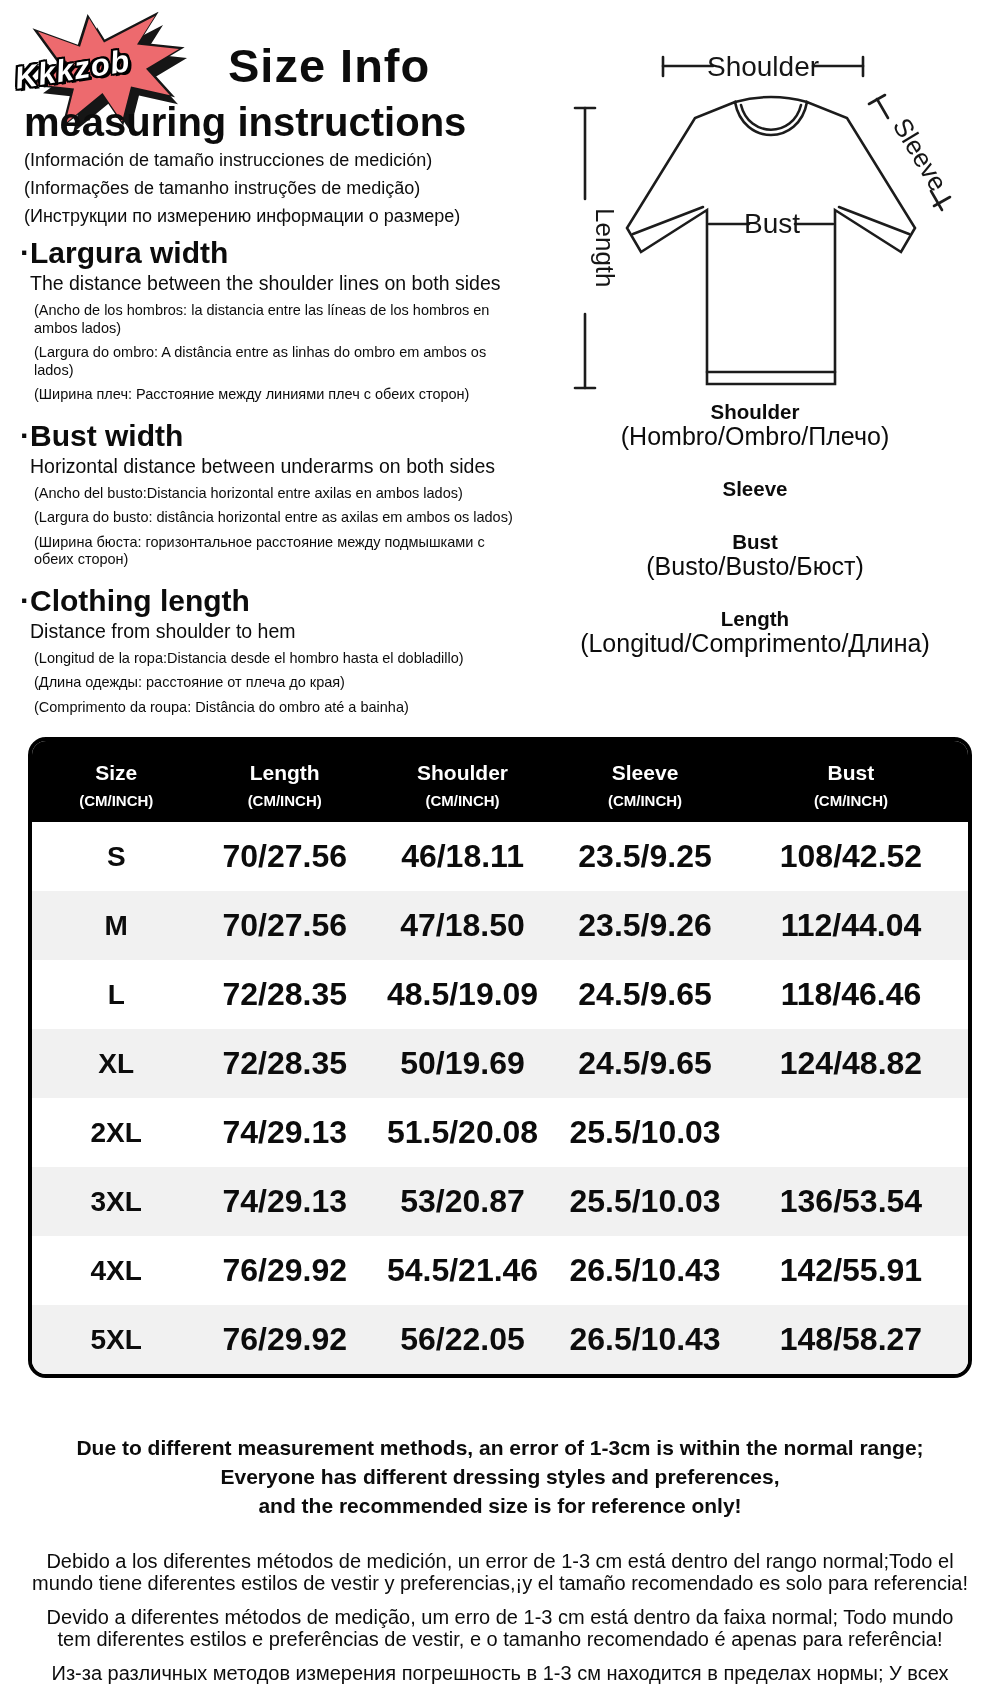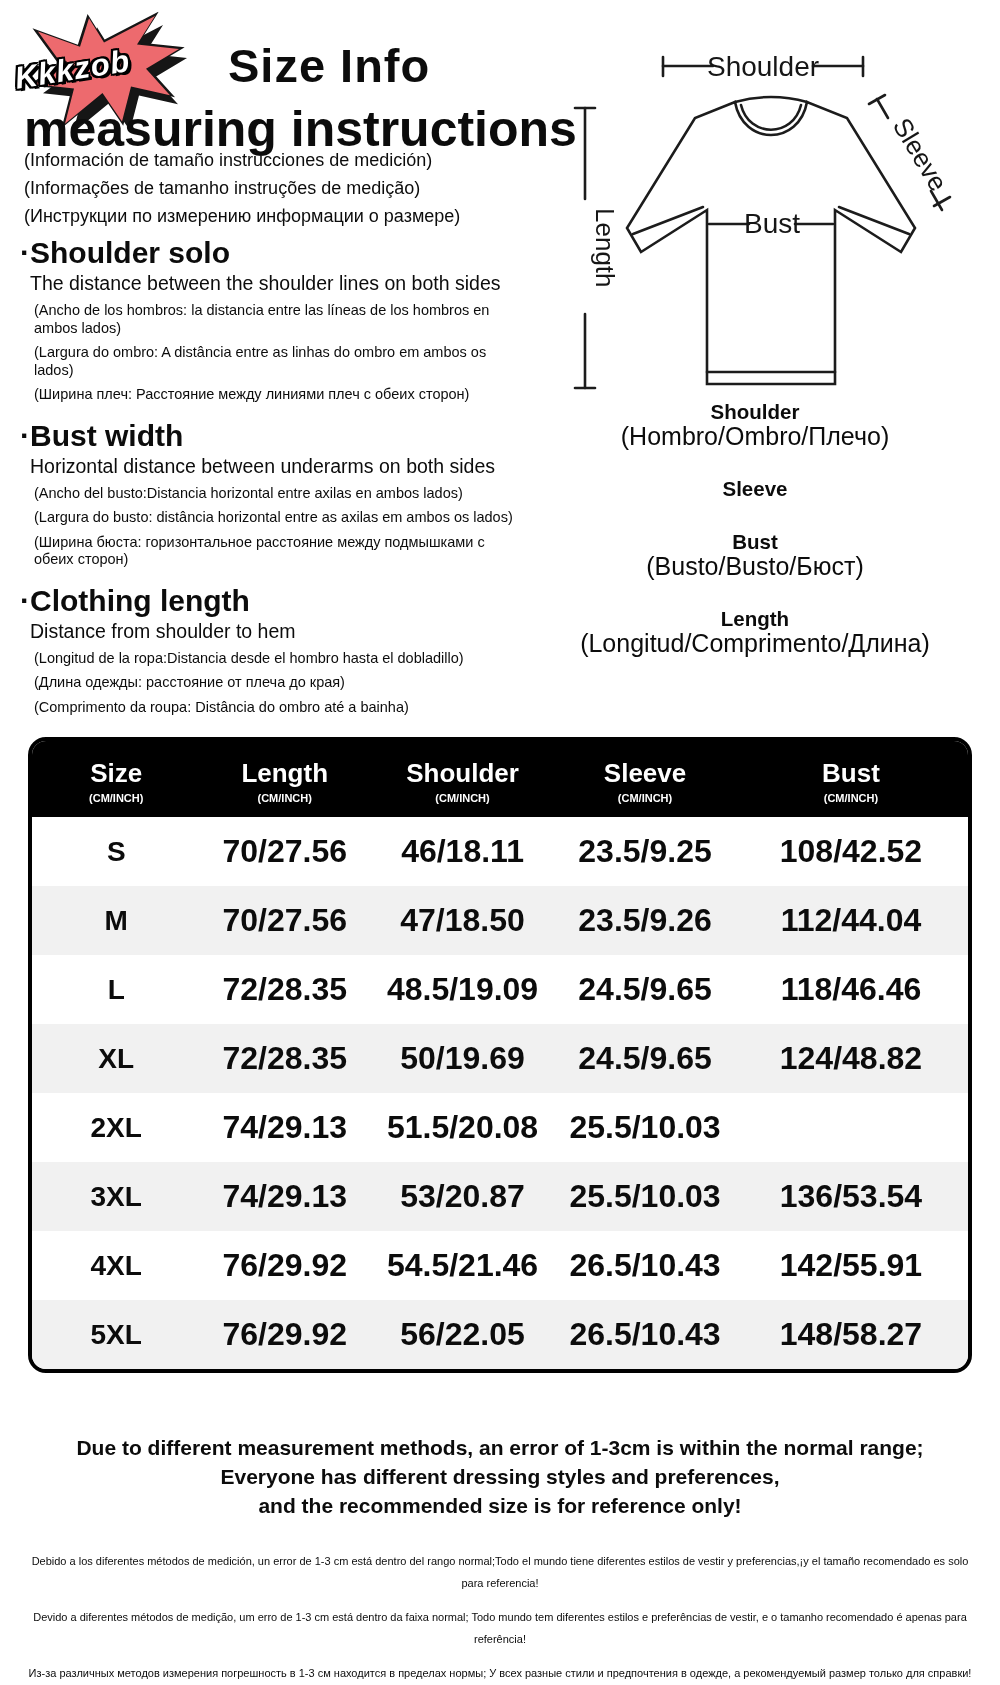--- a/index.html
+++ b/index.html
@@ -14,51 +14,51 @@
   .star-shadow{transform:translate(8px,9px);background:#161616;}
   .star-outline{transform:scale(1.08);background:#161616;}
   .star-red{background:var(--accent-red,#ed6a6e);}
   .logo-text{
     position:absolute;left:-8px;top:32px;width:190px;transform:rotate(-9deg);
     font-size:31px;font-weight:bold;font-style:italic;letter-spacing:1px;color:#fff;
     text-shadow:2px 0 #000,-2px 0 #000,0 2px #000,0 -2px #000,2px 2px #000,-2px -2px #000,2px -2px #000,-2px 2px #000,3px 3px #000;
   }
   
   .page-title{position:absolute;left:228px;top:38px;font-size:47px;font-weight:bold;letter-spacing:1px;}
-  .subtitle{position:absolute;left:24px;top:100px;font-size:50px;font-weight:bold;letter-spacing:0;}
+  .subtitle{position:absolute;left:24px;top:100px;font-size:40px;font-weight:bold;letter-spacing:0;}
   .subtitle-trans{position:absolute;left:24px;top:146px;font-size:18px;line-height:28px;}
   
   .sections{position:absolute;left:20px;top:236px;width:508px;}
   .section{margin-bottom:15px;}
   .section-title{font-size:30px;font-weight:bold;margin:0 0 2px 0;letter-spacing:0;}
   .section-desc{font-size:19.5px;margin:0 0 7px 10px;}
   .section-note{font-size:14.5px;line-height:17.5px;margin:0 0 7px 14px;}
   
   .diagram{position:absolute;left:555px;top:36px;}
   .diagram svg text{font-family:"Liberation Sans","DejaVu Sans",sans-serif;fill:#161616;}
   .legend{position:absolute;left:565px;top:400px;width:380px;text-align:center;}
   .legend-item{margin-bottom:29px;}
   .legend-term{font-size:20.5px;font-weight:bold;line-height:24px;}
   .legend-trans{font-size:25px;line-height:24px;}
   
   .size-table{position:absolute;left:28px;top:737px;width:944px;border:4px solid #000;
     border-radius:18px;overflow:hidden;background:#fff;box-sizing:border-box;}
   .thead{background:var(--table-header-bg,#000);color:#fff;display:flex;padding:16px 0 13px 0;}
   .th{text-align:center;}
-  .col-name{font-size:26px;font-weight:bold;line-height:32px;}
-  .col-unit{font-size:11px;font-weight:bold;margin-top:3px;}
+  .col-name{font-size:21px;font-weight:bold;line-height:32px;}
+  .col-unit{font-size:15px;font-weight:bold;margin-top:3px;}
   .trow{display:flex;height:69px;align-items:center;}
   .trow:nth-child(even){background:var(--row-alt-bg,#f1f1f1);}
   .td{text-align:center;font-size:32px;font-weight:bold;}
   .c0{width:18%;} .c1{width:18%;} .c2{width:20%;} .c3{width:19%;} .c4{width:25%;}
   .td.c0{font-size:28px;}
   
   .footer{position:absolute;left:0;top:1433px;width:1000px;text-align:center;}
   .notice{font-size:21px;font-weight:bold;line-height:29px;margin-bottom:31px;}
-  .notice-trans{font-size:11px;line-height:21.5px;width:944px;margin:0 auto 13px auto;}
+  .notice-trans{font-size:20px;line-height:21.5px;width:944px;margin:0 auto 13px auto;}
 </style>
 </head>
 <body>
 
 <div class="page">
 
   <div class="logo">
     <div class="star star-shadow"></div>
     <div class="star star-outline"></div>
     <div class="star star-red"></div>
@@ -68,21 +68,21 @@
   <div class="page-title">Size Info</div>
   <div class="subtitle">measuring instructions</div>
   <div class="subtitle-trans">
     <div>(Información de tamaño instrucciones de medición)</div>
     <div>(Informações de tamanho instruções de medição)</div>
     <div>(Инструкции по измерению информации о размере)</div>
   </div>
 
   <div class="sections">
     <div class="section">
-      <div class="section-title">·Shoulder solo</div>
+      <div class="section-title">·Largura width</div>
       <div class="section-desc">The distance between the shoulder lines on both sides</div>
       <div class="section-note">(Ancho de los hombros: la distancia entre las líneas de los hombros en ambos lados)</div>
       <div class="section-note">(Largura do ombro: A distância entre as linhas do ombro em ambos os lados)</div>
       <div class="section-note">(Ширина плеч: Расстояние между линиями плеч с обеих сторон)</div>
     </div>
     <div class="section">
       <div class="section-title">·Bust width</div>
       <div class="section-desc">Horizontal distance between underarms on both sides</div>
       <div class="section-note">(Ancho del busto:Distancia horizontal entre axilas en ambos lados)</div>
       <div class="section-note">(Largura do busto: distância horizontal entre as axilas em ambos os lados)</div>

